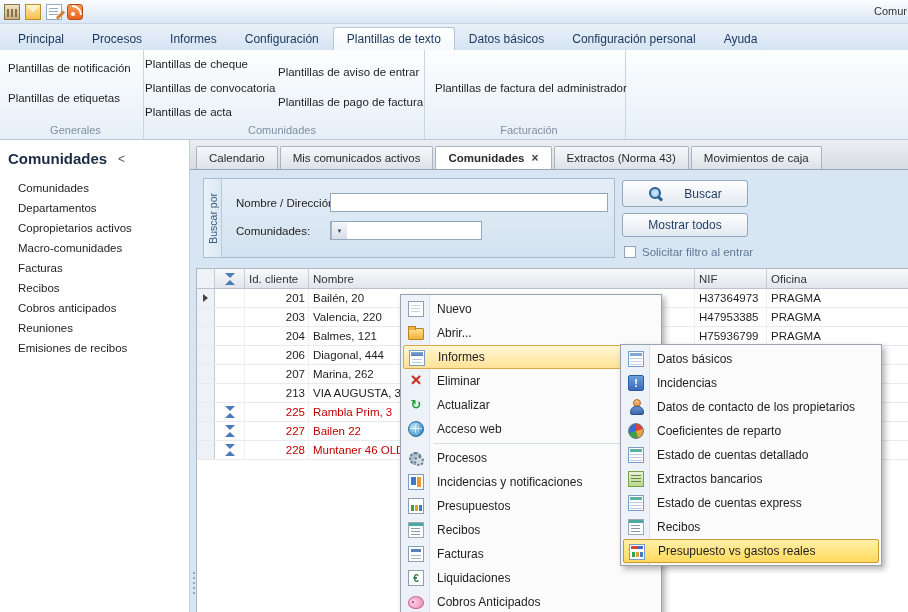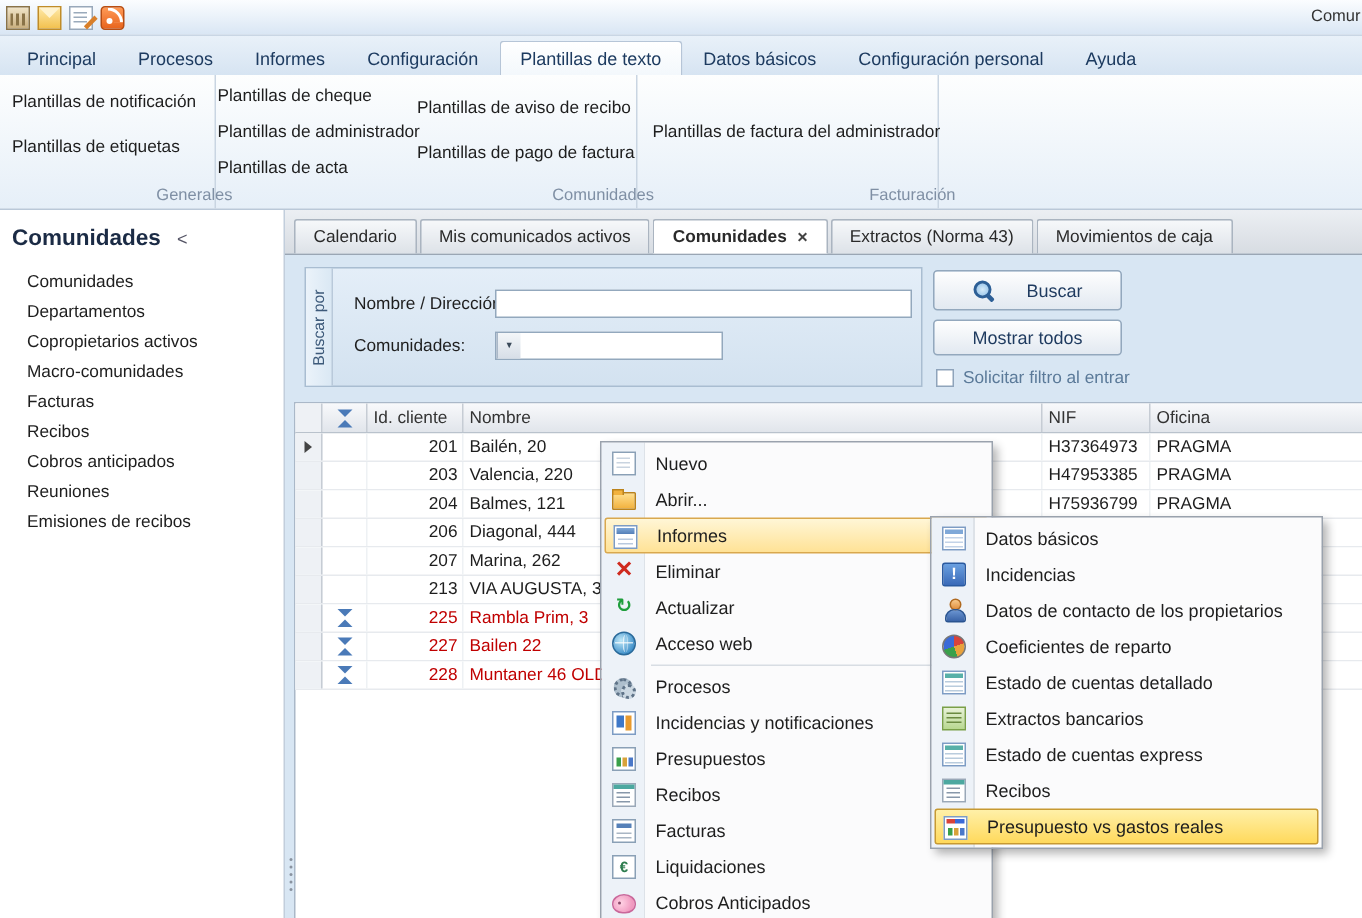--- a/index.html
+++ b/index.html
@@ -18,21 +18,21 @@
   .rtabs{position:absolute;left:0;top:24px;width:100%;height:26px;
     background:linear-gradient(#e9f1f9,#d6e4f2);display:flex;align-items:flex-end;padding-left:4px}
   .rtab{height:23px;line-height:22px;padding:0 13px;font-size:12px;color:#1d3b60;
     border:1px solid transparent;border-bottom:none;border-radius:3px 3px 0 0;cursor:default;white-space:nowrap}
   .rtab.active{background:linear-gradient(#ffffff,#f3f8fc);border-color:#b6c5d7}
 
   
   .rbody{position:absolute;left:0;top:50px;width:100%;height:90px;
     background:linear-gradient(#fdfefe,#e6eff8);border-bottom:1px solid #bac8d8}
   .rgroup{position:absolute;top:0;height:100%;border-right:1px solid #c9d5e2}
-  .rg-label{position:absolute;bottom:3px;left:12px;width:100%;text-align:right;font-size:11px;color:#7f8fa4}
+  .rg-label{position:absolute;bottom:3px;left:4px;width:100%;text-align:center;font-size:11px;color:#7f8fa4}
   .ritem{position:absolute;font-size:11.5px;color:#1e1e1e;white-space:nowrap;cursor:default}
 
   
   .sidebar{position:absolute;left:0;top:140px;width:190px;height:472px;background:#ffffff;border-right:1px solid #c2cedc}
   .sb-title{position:absolute;left:8px;top:10px;font-size:15px;font-weight:bold;color:#1b2b45}
   .sb-collapse{position:absolute;left:118px;top:12px;font-size:12px;color:#556;cursor:default}
   .sb-collapse::before{content:"<"}
   .sb-items{position:absolute;left:0;top:38px;width:100%}
   .sb-item{height:20px;line-height:20px;padding-left:18px;font-size:11.5px;color:#1e1e1e;cursor:default}
   .splitter-dots{position:absolute;left:191px;top:572px;width:5px;display:flex;flex-direction:column;gap:3px;align-items:center;z-index:5}
@@ -201,23 +201,23 @@
     </div>
 
   <div class="rbody">
     <div class="rgroup" style="left:0;width:144px">
       <div class="ritem" style="left:8px;top:12px">Plantillas de notificación</div>
       <div class="ritem" style="left:8px;top:42px">Plantillas de etiquetas</div>
       <div class="rg-label">Generales</div>
     </div>
     <div class="rgroup" style="left:132px;width:293px">
       <div class="ritem" style="left:13px;top:8px">Plantillas de cheque</div>
-      <div class="ritem" style="left:13px;top:32px">Plantillas de administrador</div>
+      <div class="ritem" style="left:13px;top:32px">Plantillas de convocatoria</div>
       <div class="ritem" style="left:13px;top:56px">Plantillas de acta</div>
-      <div class="ritem" style="left:146px;top:16px">Plantillas de aviso de recibo</div>
+      <div class="ritem" style="left:146px;top:16px">Plantillas de aviso de entrar</div>
       <div class="ritem" style="left:146px;top:46px">Plantillas de pago de factura</div>
       <div class="rg-label">Comunidades</div>
     </div>
     <div class="rgroup" style="left:425px;width:201px">
       <div class="ritem" style="left:10px;top:32px">Plantillas de factura del administrador</div>
       <div class="rg-label">Facturación</div>
     </div>
   </div>
 
   <div class="sidebar">

